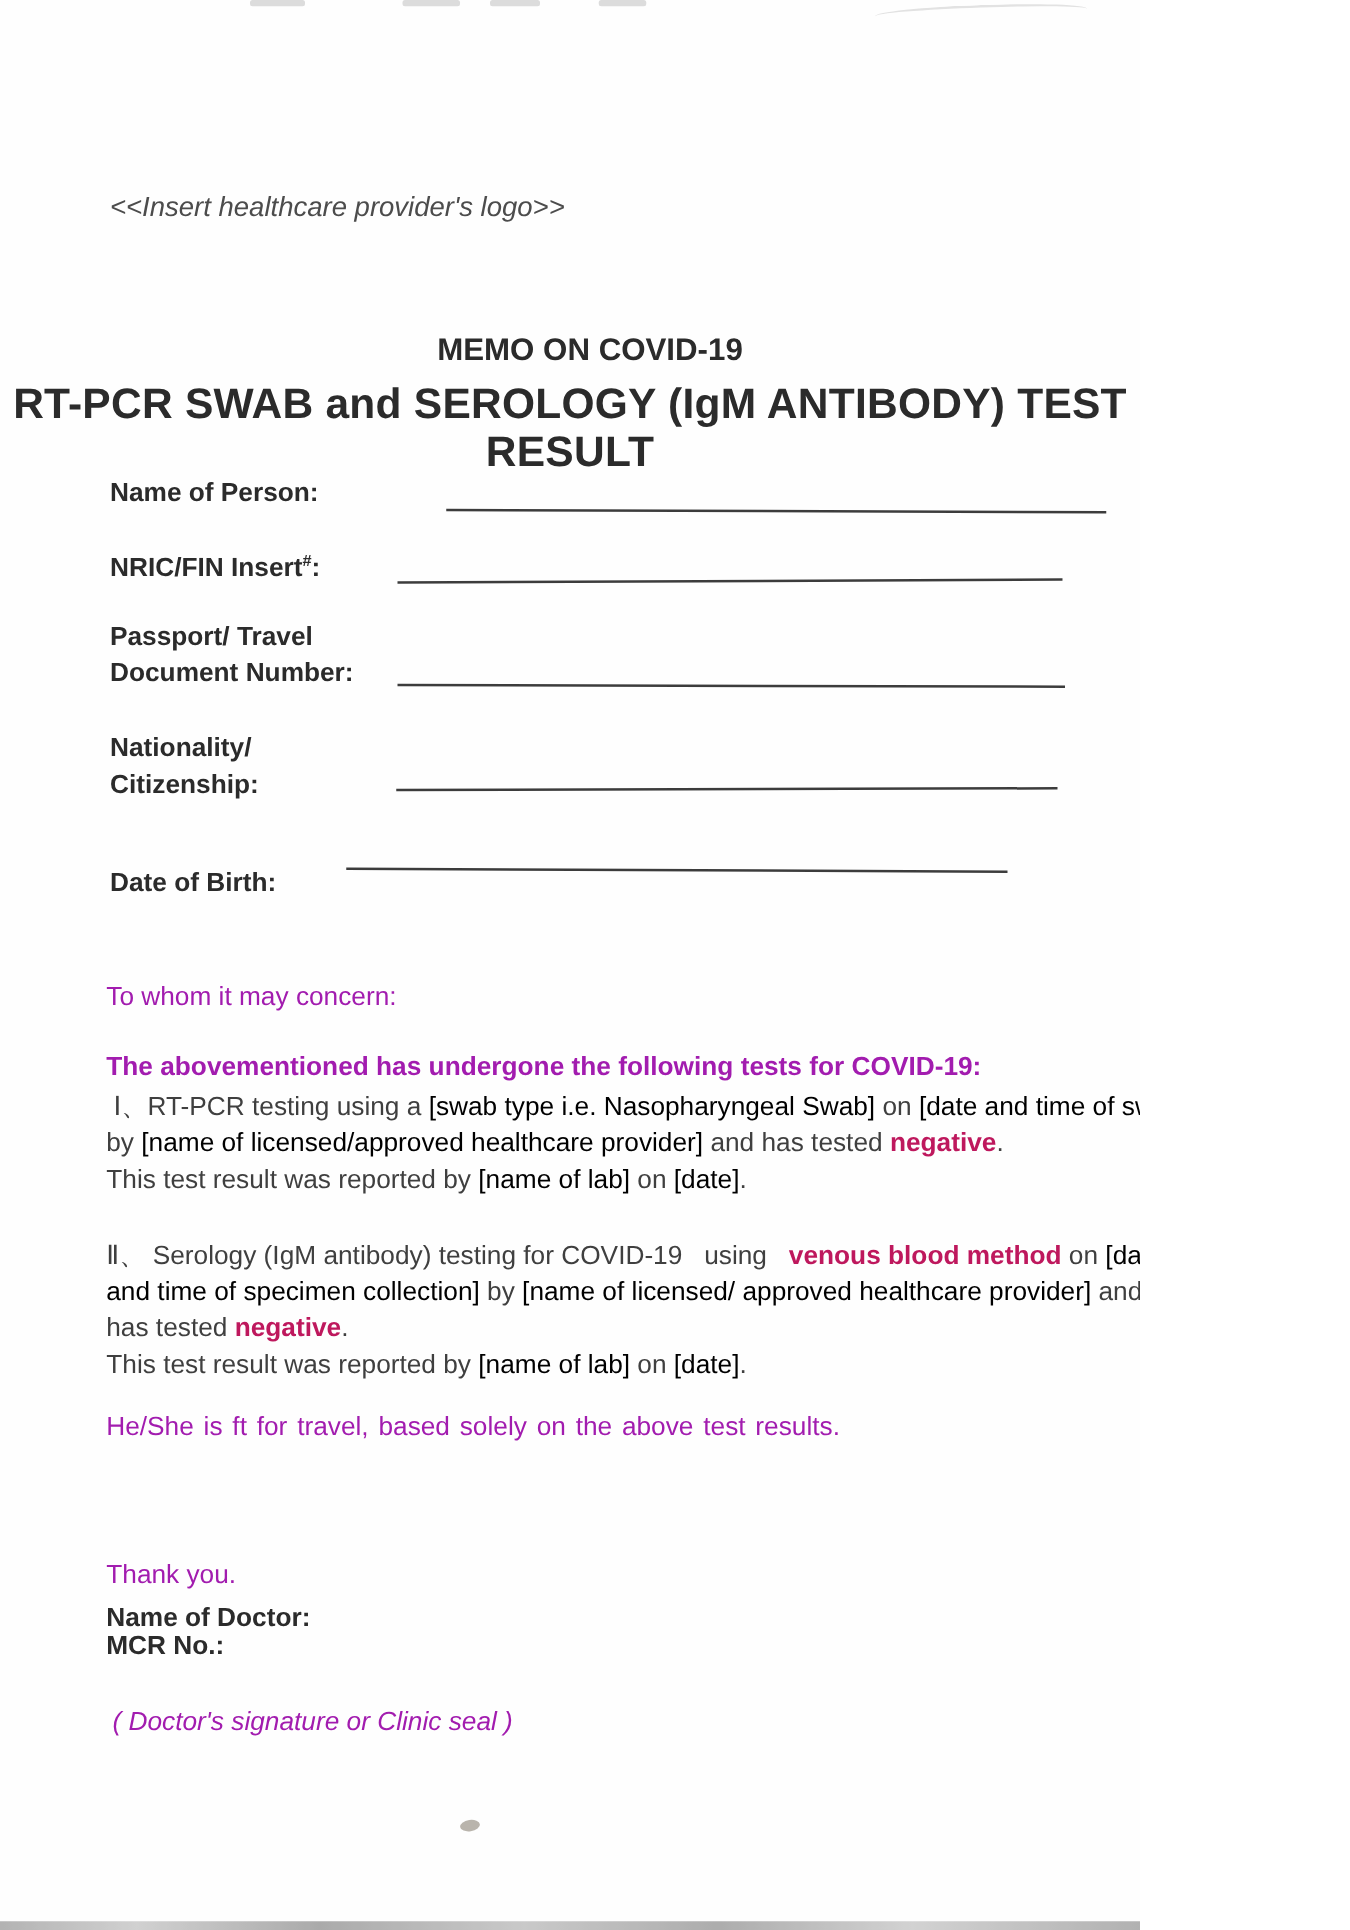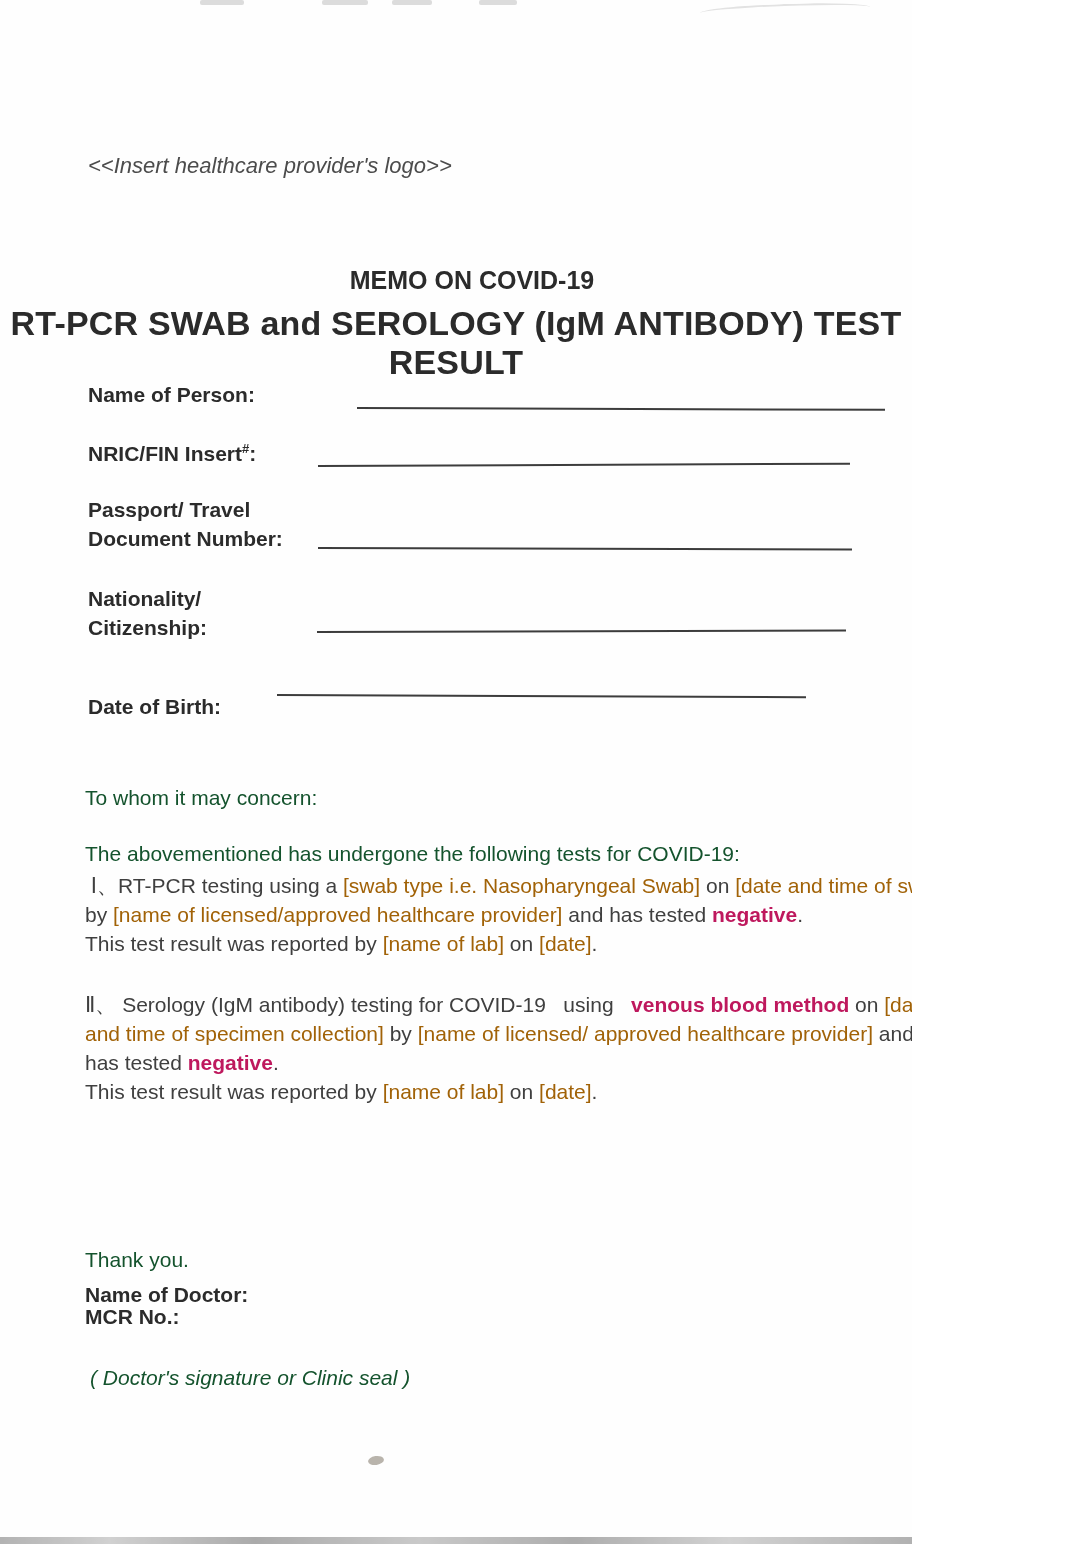--- a/index.html
+++ b/index.html
@@ -24,26 +24,26 @@
   .logo-line{position:absolute;left:88px;top:153px;font-style:italic;font-size:22px;color:#4c4c4c;}
   .title1{position:absolute;left:0;top:250px;width:100%;text-align:center;
           font-size:25px;font-weight:700;color:#2b2b2b;margin:16px;}
   .title2{position:absolute;left:0;top:304px;width:100%;text-align:center;
           font-size:34px;font-weight:700;color:#2b2b2b;margin:0;letter-spacing:.2px;}
   
   .flabel{position:absolute;font-size:21px;font-weight:700;color:#2b2b2b;white-space:pre;}
   .sup{font-size:13px;vertical-align:super;}
   .blank{position:absolute;height:2px;background:#3c3c3c;transform-origin:left center;}
   
-  .bline{position:absolute;font-size:21px;color:#14532d;white-space:pre;}
+  .bline{position:absolute;font-size:21px;color:#a21caf;white-space:pre;}
   .para{position:absolute;font-size:21px;color:#3f3f3f;}
   .pline{white-space:pre;line-height:29px;}
   .seg-n{color:#3f3f3f;}
   .seg-b{color:#be185d;font-weight:700;}
-  .seg-ph{color:#a16207;}
+  .seg-ph{color:#000000;}
   .bold-label{font-weight:700;color:#2b2b2b;}
   .italic-note{font-style:italic;}
 </style>
 </head>
 <body>
 
 <div class="page">
 
   <div class="dash" style="left:200px;width:44px;"></div>
   <div class="dash" style="left:322px;width:46px;"></div>
@@ -68,34 +68,35 @@
   <div class="blank" style="left:318px;top:547px;width:534px;transform:rotate(0.15deg);"></div>
 
   <div class="flabel" style="left:88px;top:587px;">Nationality/</div>
   <div class="flabel" style="left:88px;top:616px;">Citizenship:</div>
   <div class="blank" style="left:317px;top:631px;width:529px;transform:rotate(-0.15deg);"></div>
 
   <div class="flabel" style="left:88px;top:672px;margin-top:23px;">Date of Birth:</div>
   <div class="blank" style="left:277px;top:694px;width:529px;transform:rotate(0.25deg);"></div>
 
   <div class="bline" style="left:85px;top:786px;">To whom it may concern:</div>
-  <div class="bline" style="left:85px;top:842px;">The abovementioned has undergone the following tests for COVID-19:</div>
+  <div class="bline" style="left:85px;top:842px;font-weight:bold;">The abovementioned has undergone the following tests for COVID-19:</div>
 
   <div class="para" style="left:85px;top:871px;">
     <div class="pline"><span class="seg-n"> Ⅰ、RT-PCR testing using a </span><span class="seg-ph">[swab type i.e. Nasopharyngeal Swab]</span><span class="seg-n"> on </span><span class="seg-ph">[date and time of swab]</span></div>
     <div class="pline"><span class="seg-n">by </span><span class="seg-ph">[name of licensed/approved healthcare provider]</span><span class="seg-n"> and has tested </span><span class="seg-b">negative</span><span class="seg-n">.</span></div>
     <div class="pline"><span class="seg-n">This test result was reported by </span><span class="seg-ph">[name of lab]</span><span class="seg-n"> on </span><span class="seg-ph">[date]</span><span class="seg-n">.</span></div>
   </div>
 
   <div class="para" style="left:85px;top:990px;">
     <div class="pline"><span class="seg-n">Ⅱ、 Serology (IgM antibody) testing for COVID-19   using   </span><span class="seg-b">venous blood method</span><span class="seg-n"> on </span><span class="seg-ph">[date</span></div>
     <div class="pline"><span class="seg-ph">and time of specimen collection]</span><span class="seg-n"> by </span><span class="seg-ph">[name of licensed/ approved healthcare provider]</span><span class="seg-n"> and</span></div>
     <div class="pline"><span class="seg-n">has tested </span><span class="seg-b">negative</span><span class="seg-n">.</span></div>
     <div class="pline"><span class="seg-n">This test result was reported by </span><span class="seg-ph">[name of lab]</span><span class="seg-n"> on </span><span class="seg-ph">[date]</span><span class="seg-n">.</span></div>
   </div>
 
+  <div class="bline" style="left:85px;top:1130px;word-spacing:2px;">He/She is ft for travel, based solely on the above test results.</div>
   <div class="bline" style="left:85px;top:1248px;">Thank you.</div>
 
   <div class="bline bold-label" style="left:85px;top:1247px;margin-top:36px;">Name of Doctor:</div>
   <div class="bline bold-label" style="left:85px;top:1305px;">MCR No.:</div>
   <div class="bline italic-note" style="left:90px;top:1366px;">( Doctor's signature or Clinic seal )</div>
 
 </div>
 
 </body></html>

